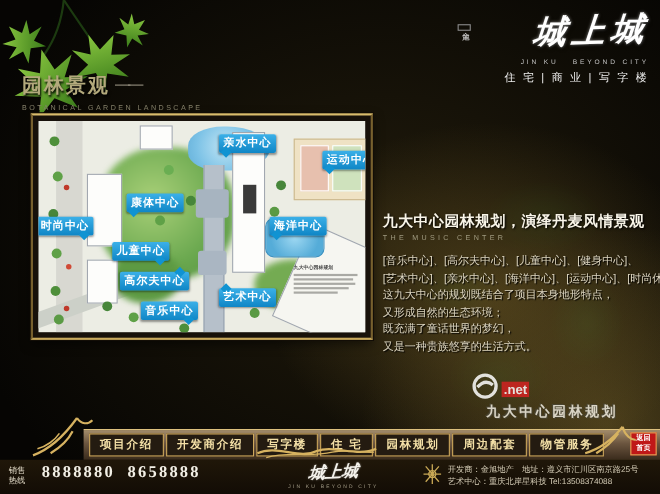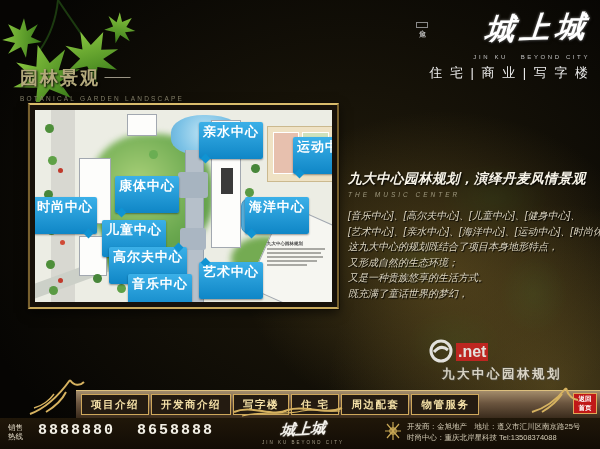--- a/index.html
+++ b/index.html
@@ -20,74 +20,74 @@
   .leaves{position:absolute;left:0;top:0;}
   
   .logo{position:absolute;right:10px;top:8px;width:180px;text-align:right;}
   .logo-row{position:relative;height:44px;}
   .seal{position:absolute;left:6px;top:14px;writing-mode:vertical-rl;font-size:7px;color:#cfcfcf;
     border:1px solid #8a8a8a;padding:1px;line-height:8px;letter-spacing:1px;}
   .logo-cn{position:absolute;right:0;top:0;font-size:30px;font-weight:bold;color:#fff;
     transform:skewX(-7deg) rotate(-2deg);letter-spacing:5px;
     text-shadow:0 0 3px rgba(255,255,255,.55),1px 2px 3px rgba(0,0,0,.8);font-style:italic;}
   .logo-latin{font-size:6px;color:#c2c2c2;letter-spacing:2.6px;margin-top:2px;white-space:pre;}
-  .logo-tagline{font-size:13px;color:#efefef;letter-spacing:2px;margin-top:4px;}
+  .logo-tagline{font-size:10px;color:#efefef;letter-spacing:2px;margin-top:4px;}
   
   .title-block{position:absolute;left:20px;top:66px;}
   .title-cn{font-size:18px;font-weight:bold;color:#b3a97c;letter-spacing:2px;text-shadow:1px 1px 2px #000;}
   .title-dash{font-size:14px;color:#9a9484;letter-spacing:-2px;vertical-align:3px;}
   .title-en{font-size:6.5px;color:#85806a;letter-spacing:2.2px;margin-top:5px;}
   
   .map-frame{position:absolute;left:28px;top:103px;width:311px;height:206px;box-sizing:border-box;
     border:2px solid;border-color:#d9bc6c #77602e #c8a95c #77602e;background:#17110a;padding:5px;
     box-shadow:0 0 0 1px #120d06,0 4px 10px rgba(0,0,0,.6);}
   .map-inner{position:relative;width:100%;height:100%;background:#ecede4;overflow:hidden;}
   .ms{position:absolute;}
   .bld{position:absolute;background:#fdfdfb;border:1px solid #a2a8b0;box-sizing:border-box;}
   .map-legend{position:absolute;left:232px;top:130px;width:62px;}
   .map-legend .lt{font-size:5px;font-weight:bold;color:#4a4a4a;transform:scale(.9);transform-origin:left;white-space:nowrap;}
   .map-legend .bar{height:2px;background:#a9a9a4;margin-top:2px;}
   
   .callout{position:absolute;z-index:5;background:linear-gradient(180deg,#3bb0e8,#0f86c6);
-    color:#fff;font-size:13px;font-weight:bold;letter-spacing:1px;padding:1px 4px 18px;
+    color:#fff;font-size:10px;font-weight:bold;letter-spacing:1px;padding:1px 4px 2px;
     border-radius:2px;white-space:nowrap;box-shadow:0 1px 2px rgba(0,0,0,.4);}
   .tail{position:absolute;width:7px;height:7px;background:#1093d2;transform:rotate(45deg);z-index:-1;}
   .t-dl .tail{left:3px;bottom:-3px;} .t-dr .tail{right:5px;bottom:-3px;} .t-ul .tail{left:3px;top:-3px;}
   .t-ur .tail{right:5px;top:-3px;}
   
-  .content{position:absolute;left:348px;top:170px;width:248px;font-style:italic;}
+  .content{position:absolute;left:348px;top:192px;width:248px;}
   .c-head{font-size:13.5px;font-weight:bold;color:#f8f4e8;letter-spacing:.5px;text-shadow:1px 1px 2px #000;}
   .c-sub{font-size:6.5px;color:#9f997f;letter-spacing:3px;margin-top:3px;}
   .c-body{margin-top:10px;}
   .c-line{font-size:10px;color:#ddd6c2;line-height:15.5px;text-shadow:1px 1px 1px #000;white-space:nowrap;}
   
   .watermark{position:absolute;left:428px;top:338px;opacity:.85;z-index:6;}
   .wm-row{display:flex;align-items:center;}
   .wm-text{font-size:27px;font-weight:bold;color:#fff;letter-spacing:1px;margin-left:4px;
     text-shadow:0 1px 2px rgba(0,0,0,.5);}
-  .wm-net{background:#d32222;color:#fff;font-size:16px;font-weight:bold;padding:0 2px;margin-left:2px;
+  .wm-net{background:#d32222;color:#fff;font-size:12px;font-weight:bold;padding:0 2px;margin-left:2px;
     align-self:flex-end;margin-bottom:3px;}
   .wm-cap{font-size:12.5px;font-weight:bold;color:#f2eee2;letter-spacing:2.5px;margin:2px 0 0 14px;
     text-shadow:1px 1px 0 #4a4636,-1px -1px 0 #4a4636;}
   
   .navbar{position:absolute;left:76px;top:390px;width:524px;height:27px;
     background:linear-gradient(180deg,#a38c6b,#6b553f 45%,#3a2b1c);border-top:1px solid #dcc07e;}
   .nav-items{position:absolute;left:4px;top:3px;display:flex;}
   .navbtn{height:19px;line-height:19px;margin:0 1px;padding:0 9px;background:#241b11;
     border:1px solid #cfa85c;color:#f3dfa6;font-size:10.5px;font-weight:bold;letter-spacing:1.5px;
     text-align:center;cursor:pointer;white-space:nowrap;}
   .homebtn{position:absolute;right:3px;top:2px;width:22px;height:19px;background:#c01818;
     border:1px solid #e0a858;color:#fff;font-size:6.5px;line-height:9px;text-align:center;
     font-weight:bold;cursor:pointer;}
   .orn{position:absolute;z-index:7;pointer-events:none;}
   
   .footer{position:absolute;left:0;top:418px;width:600px;height:31px;
     background:linear-gradient(180deg,#201709,#120c05);}
   .hl-label{position:absolute;left:8px;top:5px;font-size:7.5px;color:#e6decb;line-height:9px;}
-  .hl-nums{position:absolute;left:38px;top:4px;font-family:Liberation Mono, monospace;
+  .hl-nums{position:absolute;left:38px;top:4px;font-family:Liberation Serif, serif;
     font-weight:bold;font-size:15px;color:#f3f0e6;letter-spacing:2px;white-space:pre;}
   .f-logo{position:absolute;left:262px;top:2px;text-align:center;}
   .f-logo-cn{font-size:15px;font-weight:bold;font-style:italic;color:#f4f2ec;transform:skewX(-8deg) rotate(-3deg);
     text-shadow:0 0 2px rgba(255,255,255,.4);}
   .f-logo-cap{font-size:4.5px;color:#a79f8a;letter-spacing:2px;margin-top:1px;}
   .devblock{position:absolute;left:384px;top:3px;display:flex;}
   .devlines{margin-left:5px;}
   .devline{font-size:7.5px;color:#d4ccb6;line-height:11px;white-space:nowrap;}
 </style>
 </head>
@@ -180,22 +180,22 @@
   </div>
 
   <div class="content">
     <div class="c-head">九大中心园林规划，演绎丹麦风情景观</div>
     <div class="c-sub">THE MUSIC CENTER</div>
     <div class="c-body">
       <div class="c-line">[音乐中心]、[高尔夫中心]、[儿童中心]、[健身中心]、</div>
       <div class="c-line">[艺术中心]、[亲水中心]、[海洋中心]、[运动中心]、[时尚休闲中心]。</div>
       <div class="c-line">这九大中心的规划既结合了项目本身地形特点，</div>
       <div class="c-line">又形成自然的生态环境；</div>
+      <div class="c-line">既充满了童话世界的梦幻，</div>
       <div class="c-line">又是一种贵族悠享的生活方式。</div>
-      <div class="c-line">既充满了童话世界的梦幻，</div>
     </div>
   </div>
 
   <div class="watermark">
     <div class="wm-row">
       <svg width="26" height="26" viewBox="0 0 26 26">
         <circle cx="13" cy="13" r="10" fill="none" stroke="#fff" stroke-width="3"></circle>
         <path d="M6,14 q7,-8 14,-2" fill="none" stroke="#fff" stroke-width="3"></path>
       </svg>
       <span class="wm-net">.net</span>
@@ -220,20 +220,21 @@
       <path d="M4,28 C18,24 30,14 38,4 M38,4 C40,12 46,16 50,16 M14,28 C24,22 30,16 34,10"></path>
     </g>
   </svg>
 
   <div class="navbar">
     <div class="nav-items">
       <div class="navbtn">项目介绍</div>
       <div class="navbtn">开发商介绍</div>
       <div class="navbtn">写字楼</div>
       <div class="navbtn">住 宅</div>
+      <div class="navbtn">园林规划</div>
       <div class="navbtn">周边配套</div>
       <div class="navbtn">物管服务</div>
     </div>
     <div class="homebtn">
       <div>返回</div>
       <div>首页</div>
     </div>
   </div>
 
   <div class="footer">
@@ -248,17 +249,17 @@
     </div>
     <div class="devblock">
       <svg width="18" height="20" viewBox="0 0 18 20">
         <g stroke="#c8a855" stroke-width="1.2" fill="none">
           <path d="M9,1 L9,19 M1,10 L17,10 M3,3 L15,17 M15,3 L3,17"></path>
           <circle cx="9" cy="10" r="3.2"></circle>
         </g>
       </svg>
       <div class="devlines">
         <div class="devline">开发商：金旭地产　地址：遵义市汇川区南京路25号</div>
-        <div class="devline">时尚中心：重庆北岸星科技 Tel:13508374088</div>
+        <div class="devline">艺术中心：重庆北岸星科技 Tel:13508374088</div>
       </div>
     </div>
   </div>
 </div>
 
 </body></html>

